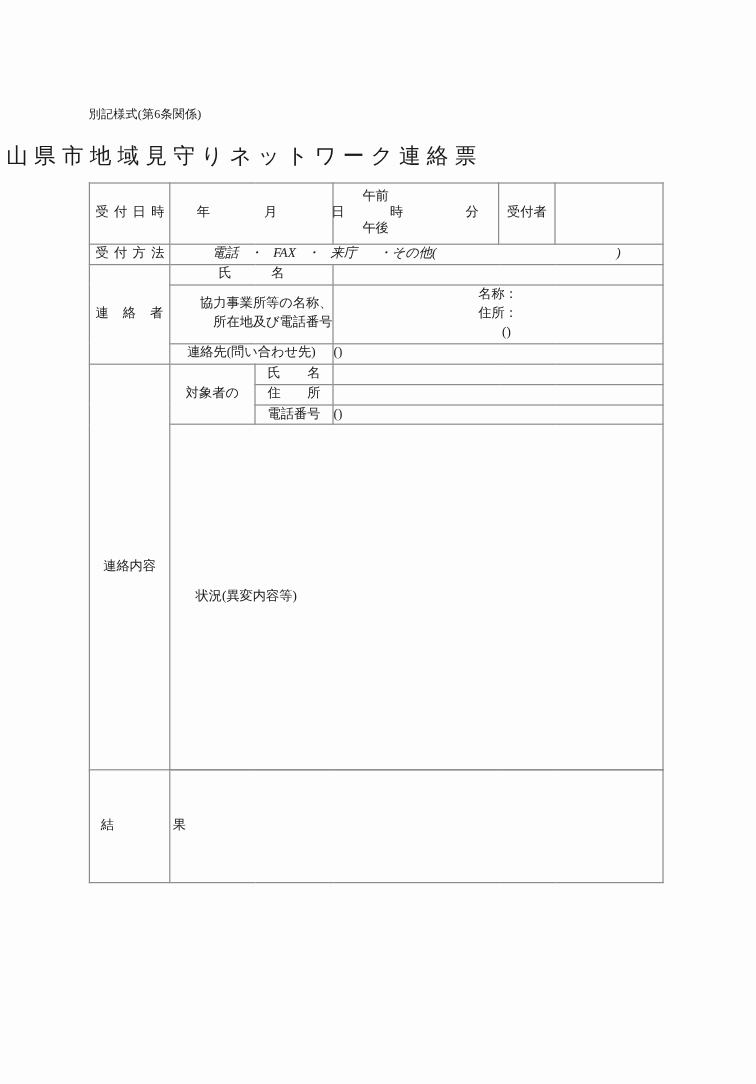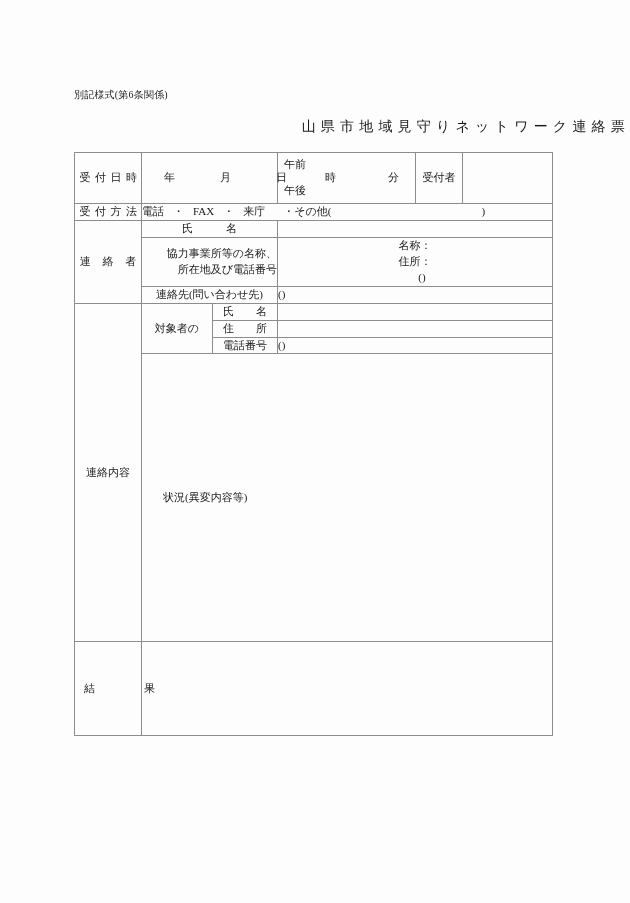--- a/index.html
+++ b/index.html
@@ -28,22 +28,22 @@
     top: 88px;
     font-size: 10px;
     letter-spacing: 0.2px;
     white-space: nowrap;
   }
   .doc-title {
     position: absolute;
     left: 0;
     right: 0;
     top: 118px;
-    text-align: right;
-    font-size: 14px;
+    text-align: left;
+    font-size: 18px;
     letter-spacing: 5.2px;
     text-indent: 5.2px;
     white-space: nowrap;
   }
 
   
   .form-table {
     position: absolute;
     left: 74px;
     top: 152px;
@@ -93,21 +93,21 @@
   .date-cell span {
     display: inline-block;
     padding: 0 22px;
   }
   .time-cell {
     position: relative;
     height: 50px;
   }
   .time-ampm {
     position: absolute;
-    left: 6px;
+    left: 24px;
     top: 4px;
     font-size: 11px;
   }
   .time-ampm.bottom {
     top: auto;
     bottom: 4px;
   }
   .time-unit {
     position: absolute;
     left: 0;
@@ -118,23 +118,24 @@
     white-space: nowrap;
     padding-left: 21px;
   }
   .time-unit span {
     display: inline-block;
     padding: 0 26px;
   }
 
   
   .method-cell {
-    text-align: left;
+    text-align: center;
     white-space: nowrap;
     padding-left: 55px;
+    font-style: italic;
   }
   .method-cell .sep {
     display: inline-block;
     padding: 0 9px;
   }
   .method-cell .other-paren {
     display: inline-block;
     width: 150px;
   }
 
@@ -166,21 +167,20 @@
   }
   .status-label {
     padding: 6px 7px;
     white-space: nowrap;
     margin-left: 14px;
   }
   .result-area {
     height: 93px;
   }
   .big-label {
-    text-align: center;
   }
 </style>
 </head>
 <body>
 
 <div class="page">
 
   <div class="form-no">別記様式(第6条関係)</div>
 
   <div class="doc-title">山県市地域見守りネットワーク連絡票</div>

